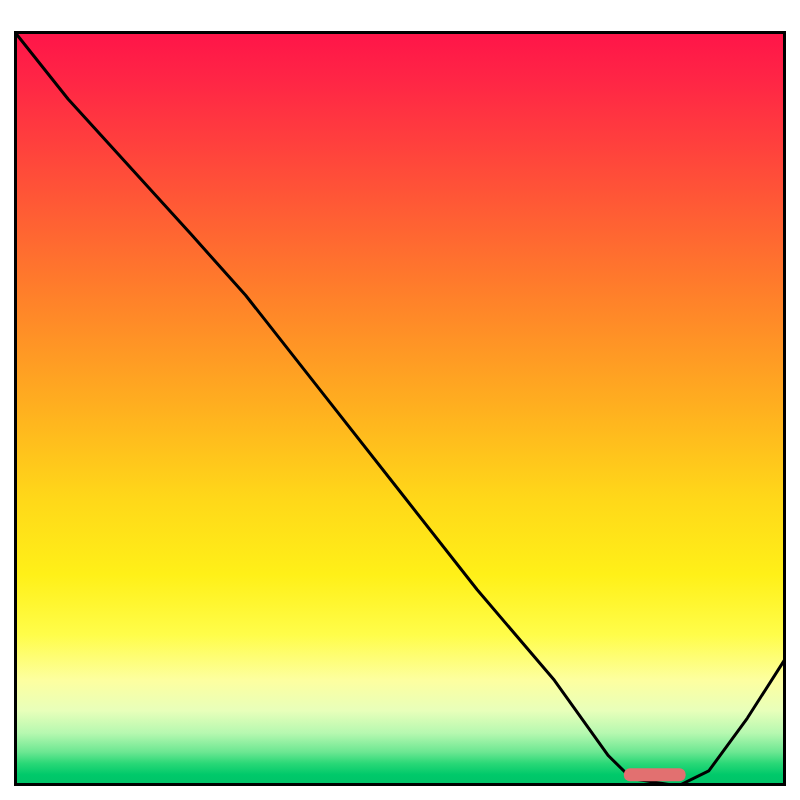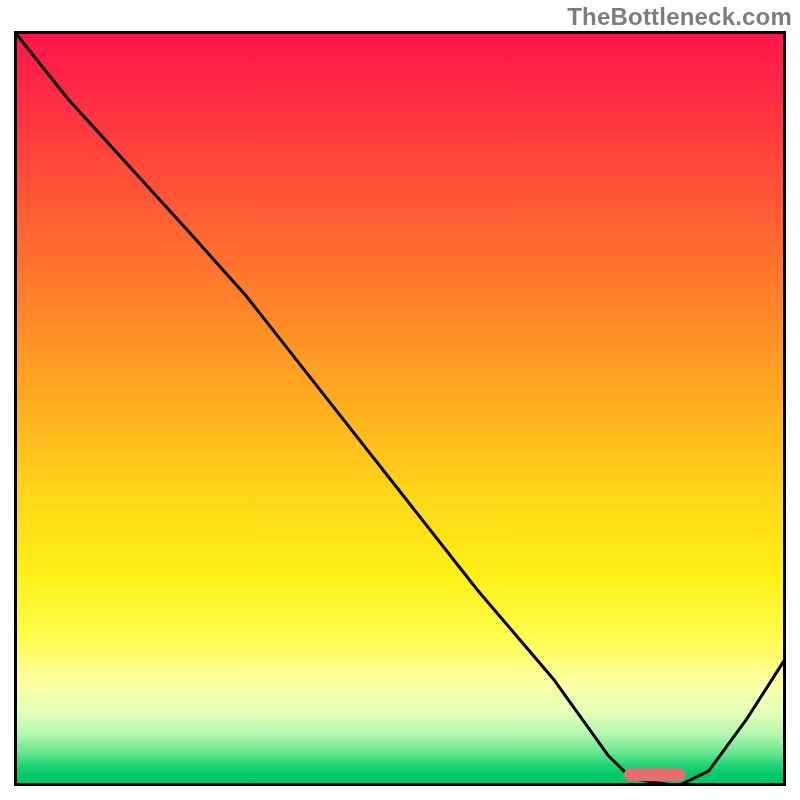--- a/index.html
+++ b/index.html
@@ -34,21 +34,20 @@
     box-sizing: border-box;
   }
   .plot svg {
     display: block;
   }
 </style>
 </head>
 <body>
 
 <div class="container">
-  <div class="watermark">TheBottleneck.com</div>
 
   <div class="plot">
     <svg id="chart-svg" width="772" height="755" viewBox="0 0 772 755" preserveAspectRatio="none">
       <defs>
         <linearGradient id="bg-grad" x1="0" y1="0" x2="0" y2="1">
             <stop offset="0.00%" stop-color="#ff1449"></stop>
             <stop offset="7.00%" stop-color="#ff2745"></stop>
             <stop offset="20.00%" stop-color="#ff5038"></stop>
             <stop offset="35.00%" stop-color="#ff802a"></stop>
             <stop offset="50.00%" stop-color="#ffb01f"></stop>

